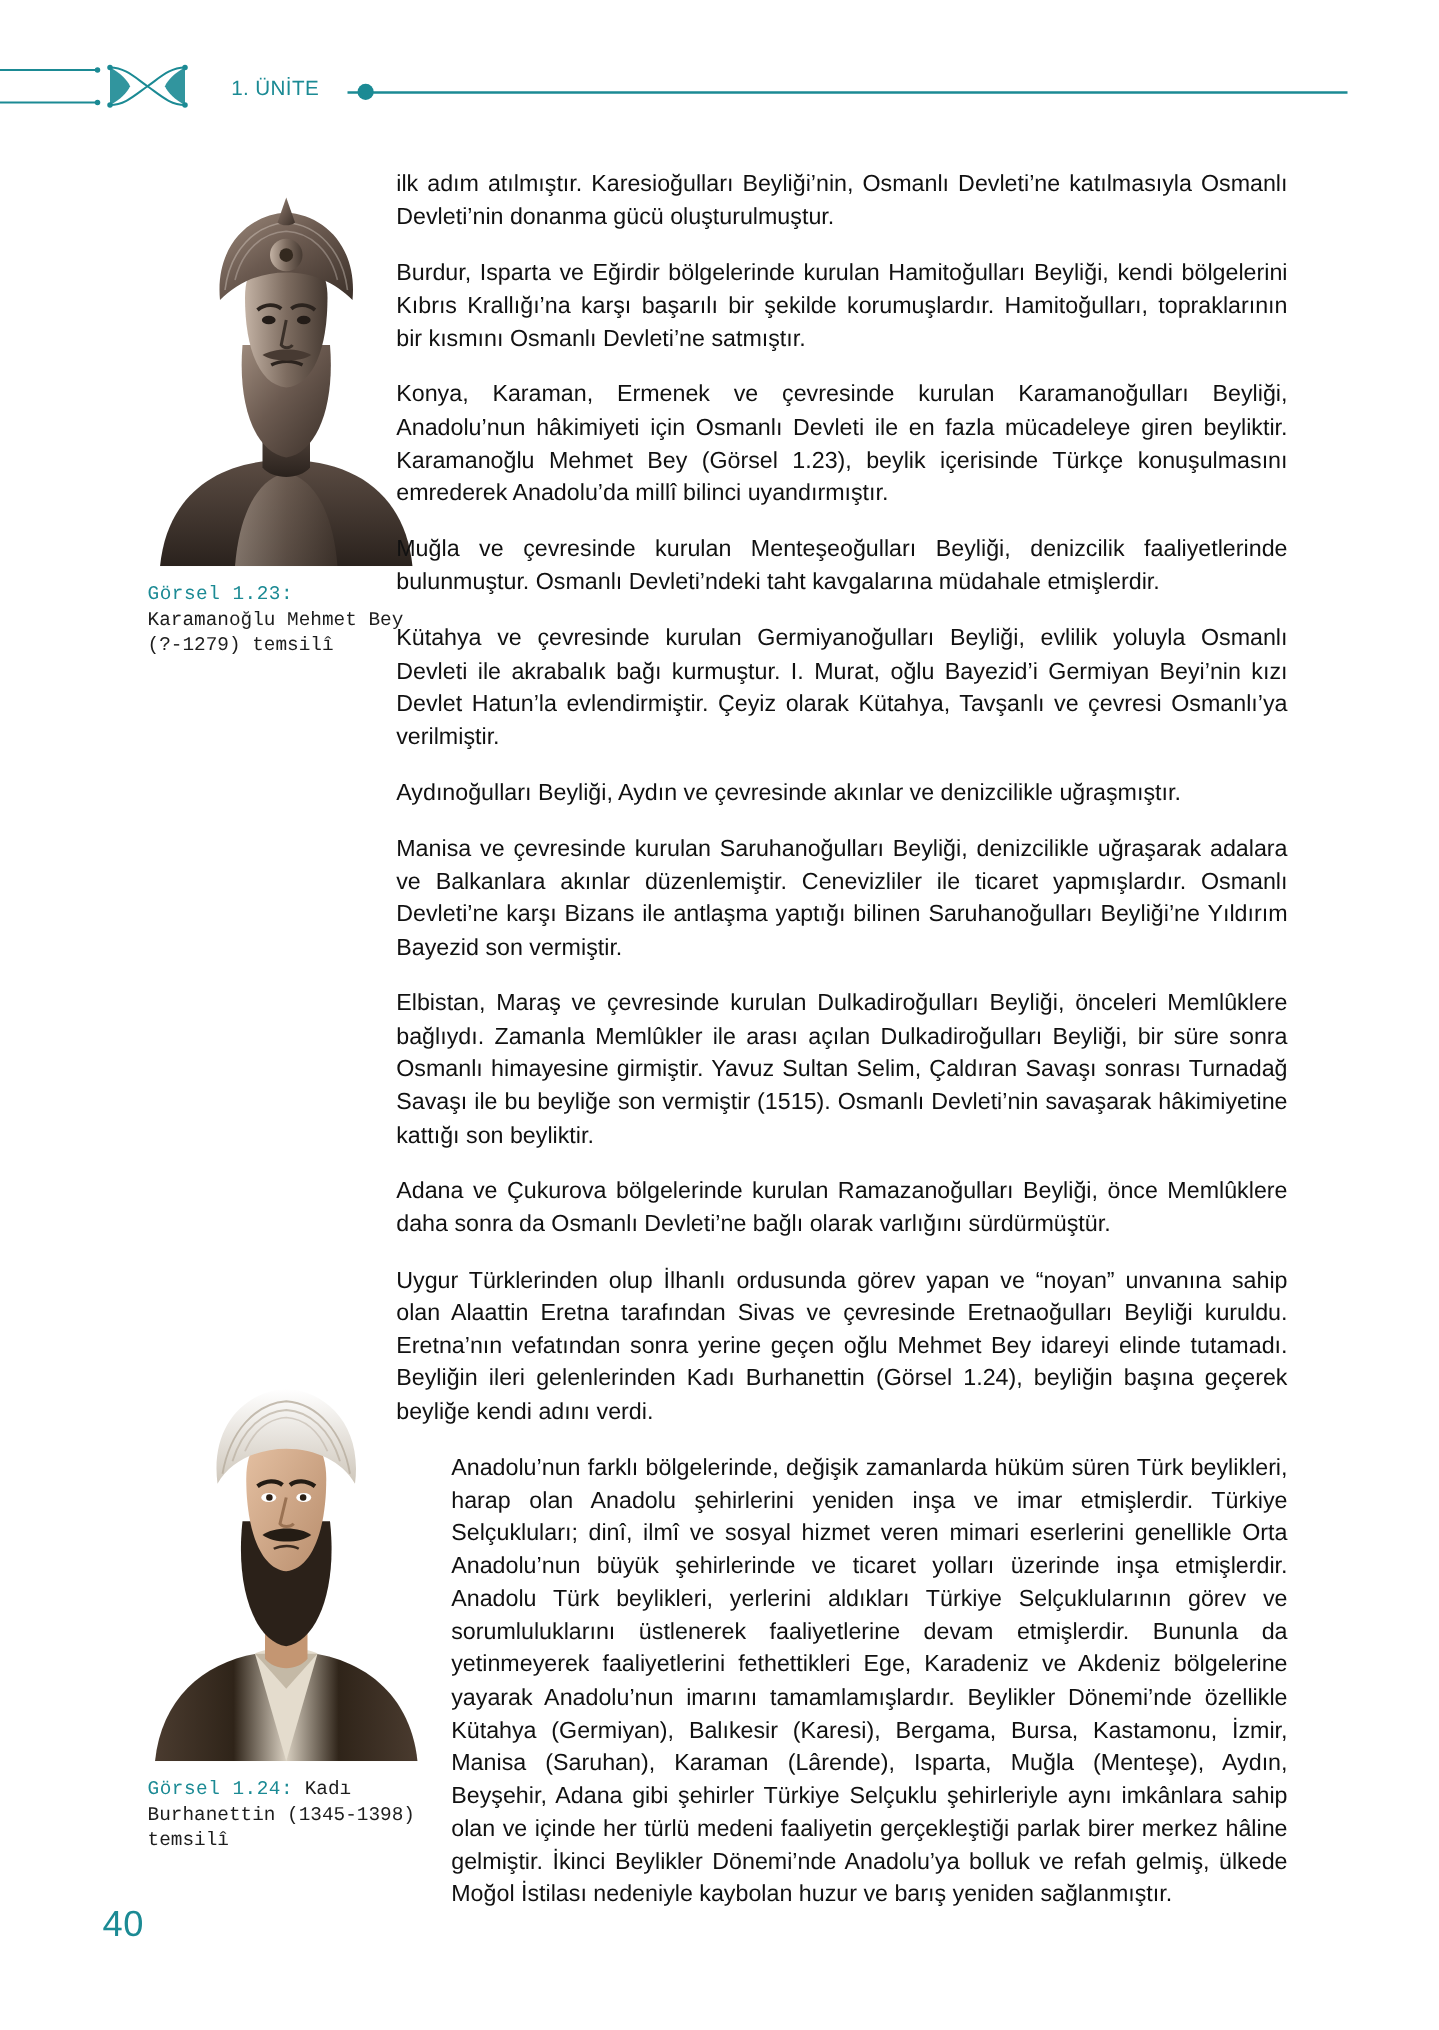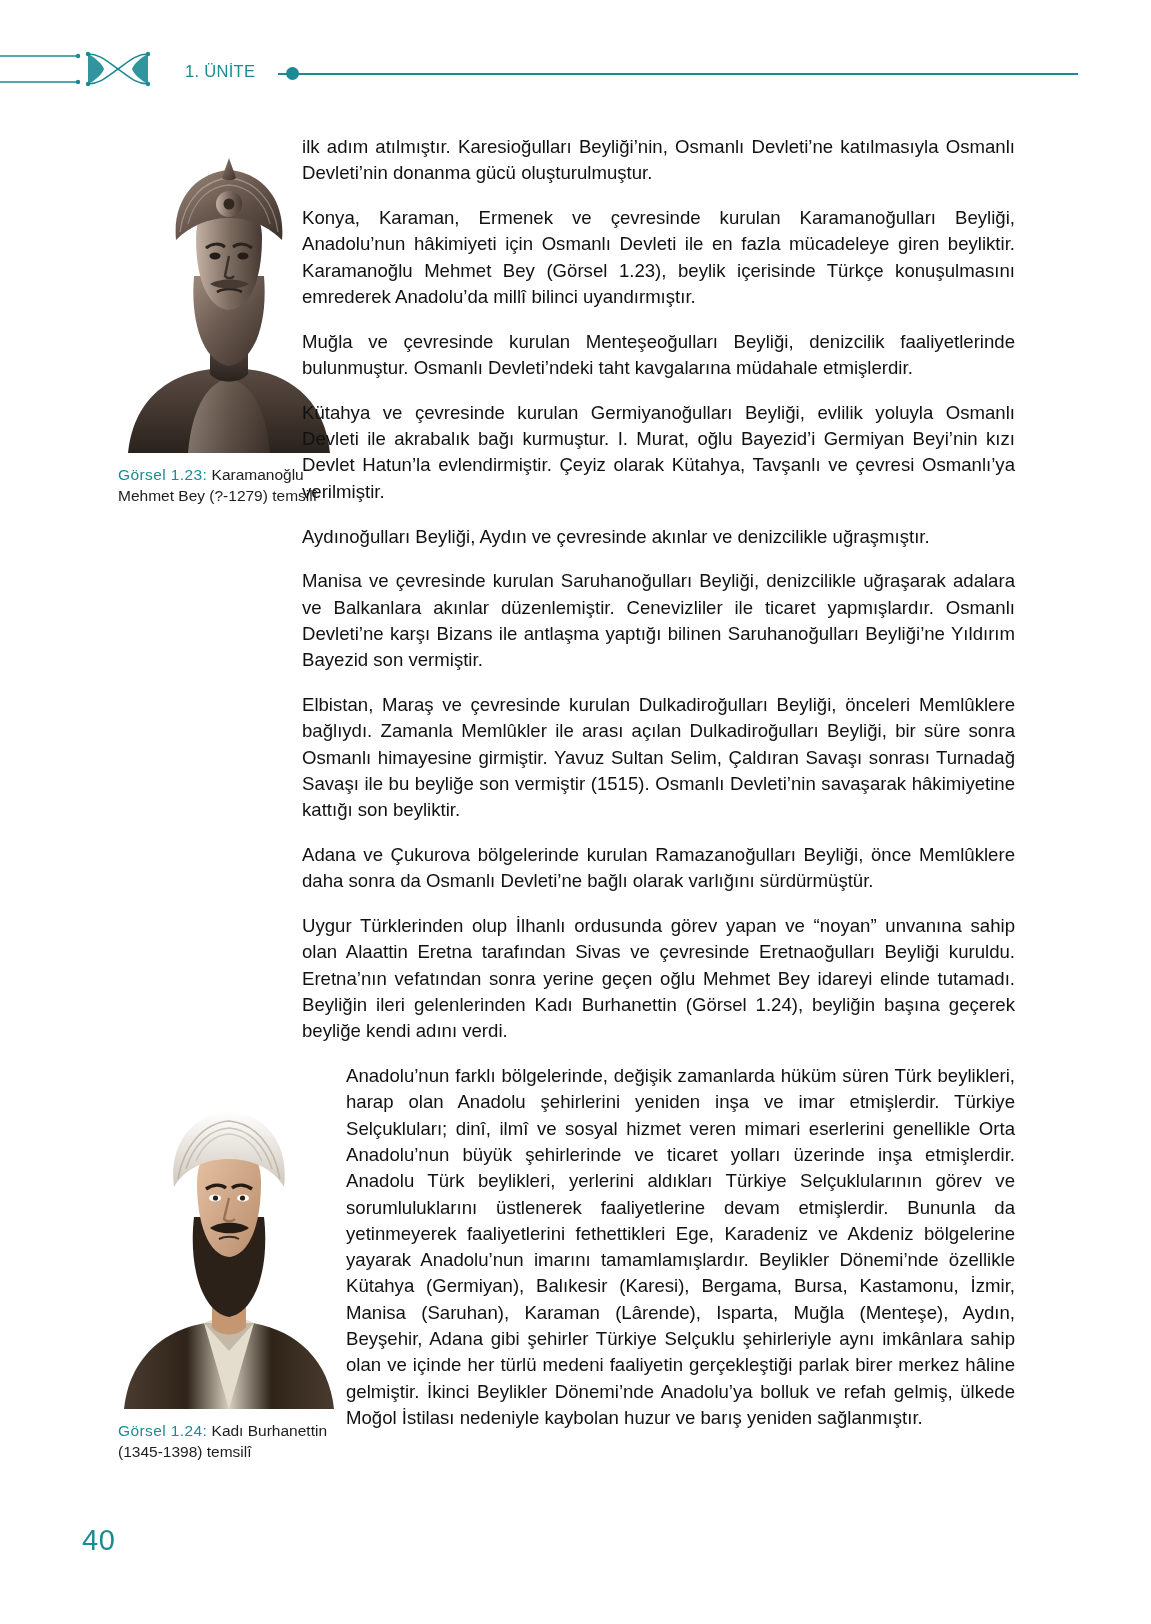--- a/index.html
+++ b/index.html
@@ -87,37 +87,38 @@
     position: relative;
     width: 222px;
     overflow: hidden;
     background: #ffffff;
   }
   .figure-caption {
     margin-top: 12px;
     font-size: 15.5px;
     line-height: 1.33;
     color: #1d1d1d;
+    font-family: Liberation Mono, monospace;
   }
   .caption-label {
     color: #1b8a94;
     letter-spacing: 0.4px;
   }
 
   
   #figure-karamanoglu { position: absolute; left: 0; top: 22px; }
   #figure-karamanoglu .figure-img { height: 297px; }
   
   #figure-kadi { position: absolute; left: 0; top: 965px; }
   #figure-kadi .figure-img { height: 310px; }
 
   
   .text-col {
     position: absolute;
-    left: 302px;
+    left: 317px;
     top: 16px;
     width: 713px;
   }
   .text-col p {
     margin: 0 0 18.5px 0;
     font-size: 18.6px;
     line-height: 1.415;
     text-align: justify;
     text-justify: inter-word;
     hyphens: manual;
@@ -284,20 +285,21 @@
         </div>
         <figcaption class="figure-caption">
           <span class="caption-label">Görsel 1.24:</span><span> Kadı Burhanettin (1345-1398) temsilî</span>
         </figcaption>
       </figure>
 
     </div>
 
     <div class="text-col">
       <p>ilk adım atılmıştır. Karesioğulları Beyliği’nin, Osmanlı Devleti’ne katılmasıyla Osmanlı Devleti’nin donanma gücü oluşturulmuştur.</p>
+      <p>Burdur, Isparta ve Eğirdir bölgelerinde kurulan Hamitoğulları Beyliği, kendi bölgelerini Kıbrıs Krallığı’na karşı başarılı bir şekilde korumuşlardır. Hamitoğulları, topraklarının bir kısmını Osmanlı Devleti’ne satmıştır.</p>
       <p>Konya, Karaman, Ermenek ve çevresinde kurulan Karamanoğulları Beyliği, Anadolu’nun hâkimiyeti için Osmanlı Devleti ile en fazla mücadeleye giren beyliktir. Karamanoğlu Mehmet Bey (Görsel 1.23), beylik içerisinde Türkçe konuşulmasını emrederek Anadolu’da millî bilinci uyandırmıştır.</p>
       <p>Muğla ve çevresinde kurulan Menteşeoğulları Beyliği, denizcilik faaliyetlerinde bulunmuştur. Osmanlı Devleti’ndeki taht kavgalarına müdahale etmişlerdir.</p>
       <p>Kütahya ve çevresinde kurulan Germiyanoğulları Beyliği, evlilik yoluyla Osmanlı Devleti ile akrabalık bağı kurmuştur. I. Murat, oğlu Bayezid’i Germiyan Beyi’nin kızı Devlet Hatun’la evlendirmiştir. Çeyiz olarak Kütahya, Tavşanlı ve çevresi Osmanlı’ya verilmiştir.</p>
       <p>Aydınoğulları Beyliği, Aydın ve çevresinde akınlar ve denizcilikle uğraşmıştır.</p>
       <p>Manisa ve çevresinde kurulan Saruhanoğulları Beyliği, denizcilikle uğraşarak adalara ve Balkanlara akınlar düzenlemiştir. Cenevizliler ile ticaret yapmışlardır. Osmanlı Devleti’ne karşı Bizans ile antlaşma yaptığı bilinen Saruhanoğulları Beyliği’ne Yıldırım Bayezid son vermiştir.</p>
       <p>Elbistan, Maraş ve çevresinde kurulan Dulkadiroğulları Beyliği, önceleri Memlûklere bağlıydı. Zamanla Memlûkler ile arası açılan Dulkadiroğulları Beyliği, bir süre sonra Osmanlı himayesine girmiştir. Yavuz Sultan Selim, Çaldıran Savaşı sonrası Turnadağ Savaşı ile bu beyliğe son vermiştir (1515). Osmanlı Devleti’nin savaşarak hâkimiyetine kattığı son beyliktir.</p>
       <p>Adana ve Çukurova bölgelerinde kurulan Ramazanoğulları Beyliği, önce Memlûklere daha sonra da Osmanlı Devleti’ne bağlı olarak varlığını sürdürmüştür.</p>
       <p>Uygur Türklerinden olup İlhanlı ordusunda görev yapan ve “noyan” unvanına sahip olan  Alaattin Eretna tarafından Sivas ve çevresinde Eretnaoğulları Beyliği kuruldu. Eretna’nın vefatından sonra yerine geçen oğlu Mehmet Bey idareyi elinde tutamadı. Beyliğin ileri gelenlerinden Kadı Burhanettin (Görsel 1.24), beyliğin başına geçerek beyliğe kendi adını verdi.</p>
       <p>Anadolu’nun farklı bölgelerinde, değişik zamanlarda hüküm süren Türk beylikleri, harap olan Anadolu şehirlerini yeniden inşa ve imar etmişlerdir. Türkiye Selçukluları; dinî, ilmî ve sosyal hizmet veren mimari eserlerini genellikle Orta Anadolu’nun büyük şehirlerinde ve ticaret yolları üzerinde inşa etmişlerdir. Anadolu Türk beylikleri, yerlerini aldıkları Türkiye Selçuklularının görev ve sorumluluklarını üstlenerek faaliyetlerine devam etmişlerdir. Bununla da yetinmeyerek faaliyetlerini fethettikleri Ege, Karadeniz ve Akdeniz bölgelerine yayarak Anadolu’nun imarını tamamlamışlardır. Beylikler Dönemi’nde özellikle Kütahya (Germiyan), Balıkesir (Karesi), Bergama, Bursa, Kastamonu, İzmir, Manisa (Saruhan), Karaman (Lârende), Isparta, Muğla (Menteşe), Aydın, Beyşehir, Adana gibi şehirler Türkiye Selçuklu şehirleriyle aynı imkânlara sahip olan ve içinde her türlü medeni faaliyetin gerçekleştiği parlak birer merkez hâline gelmiştir. İkinci Beylikler Dönemi’nde Anadolu’ya bolluk ve refah gelmiş, ülkede Moğol İstilası nedeniyle kaybolan huzur ve barış yeniden sağlanmıştır.</p>
     </div>

